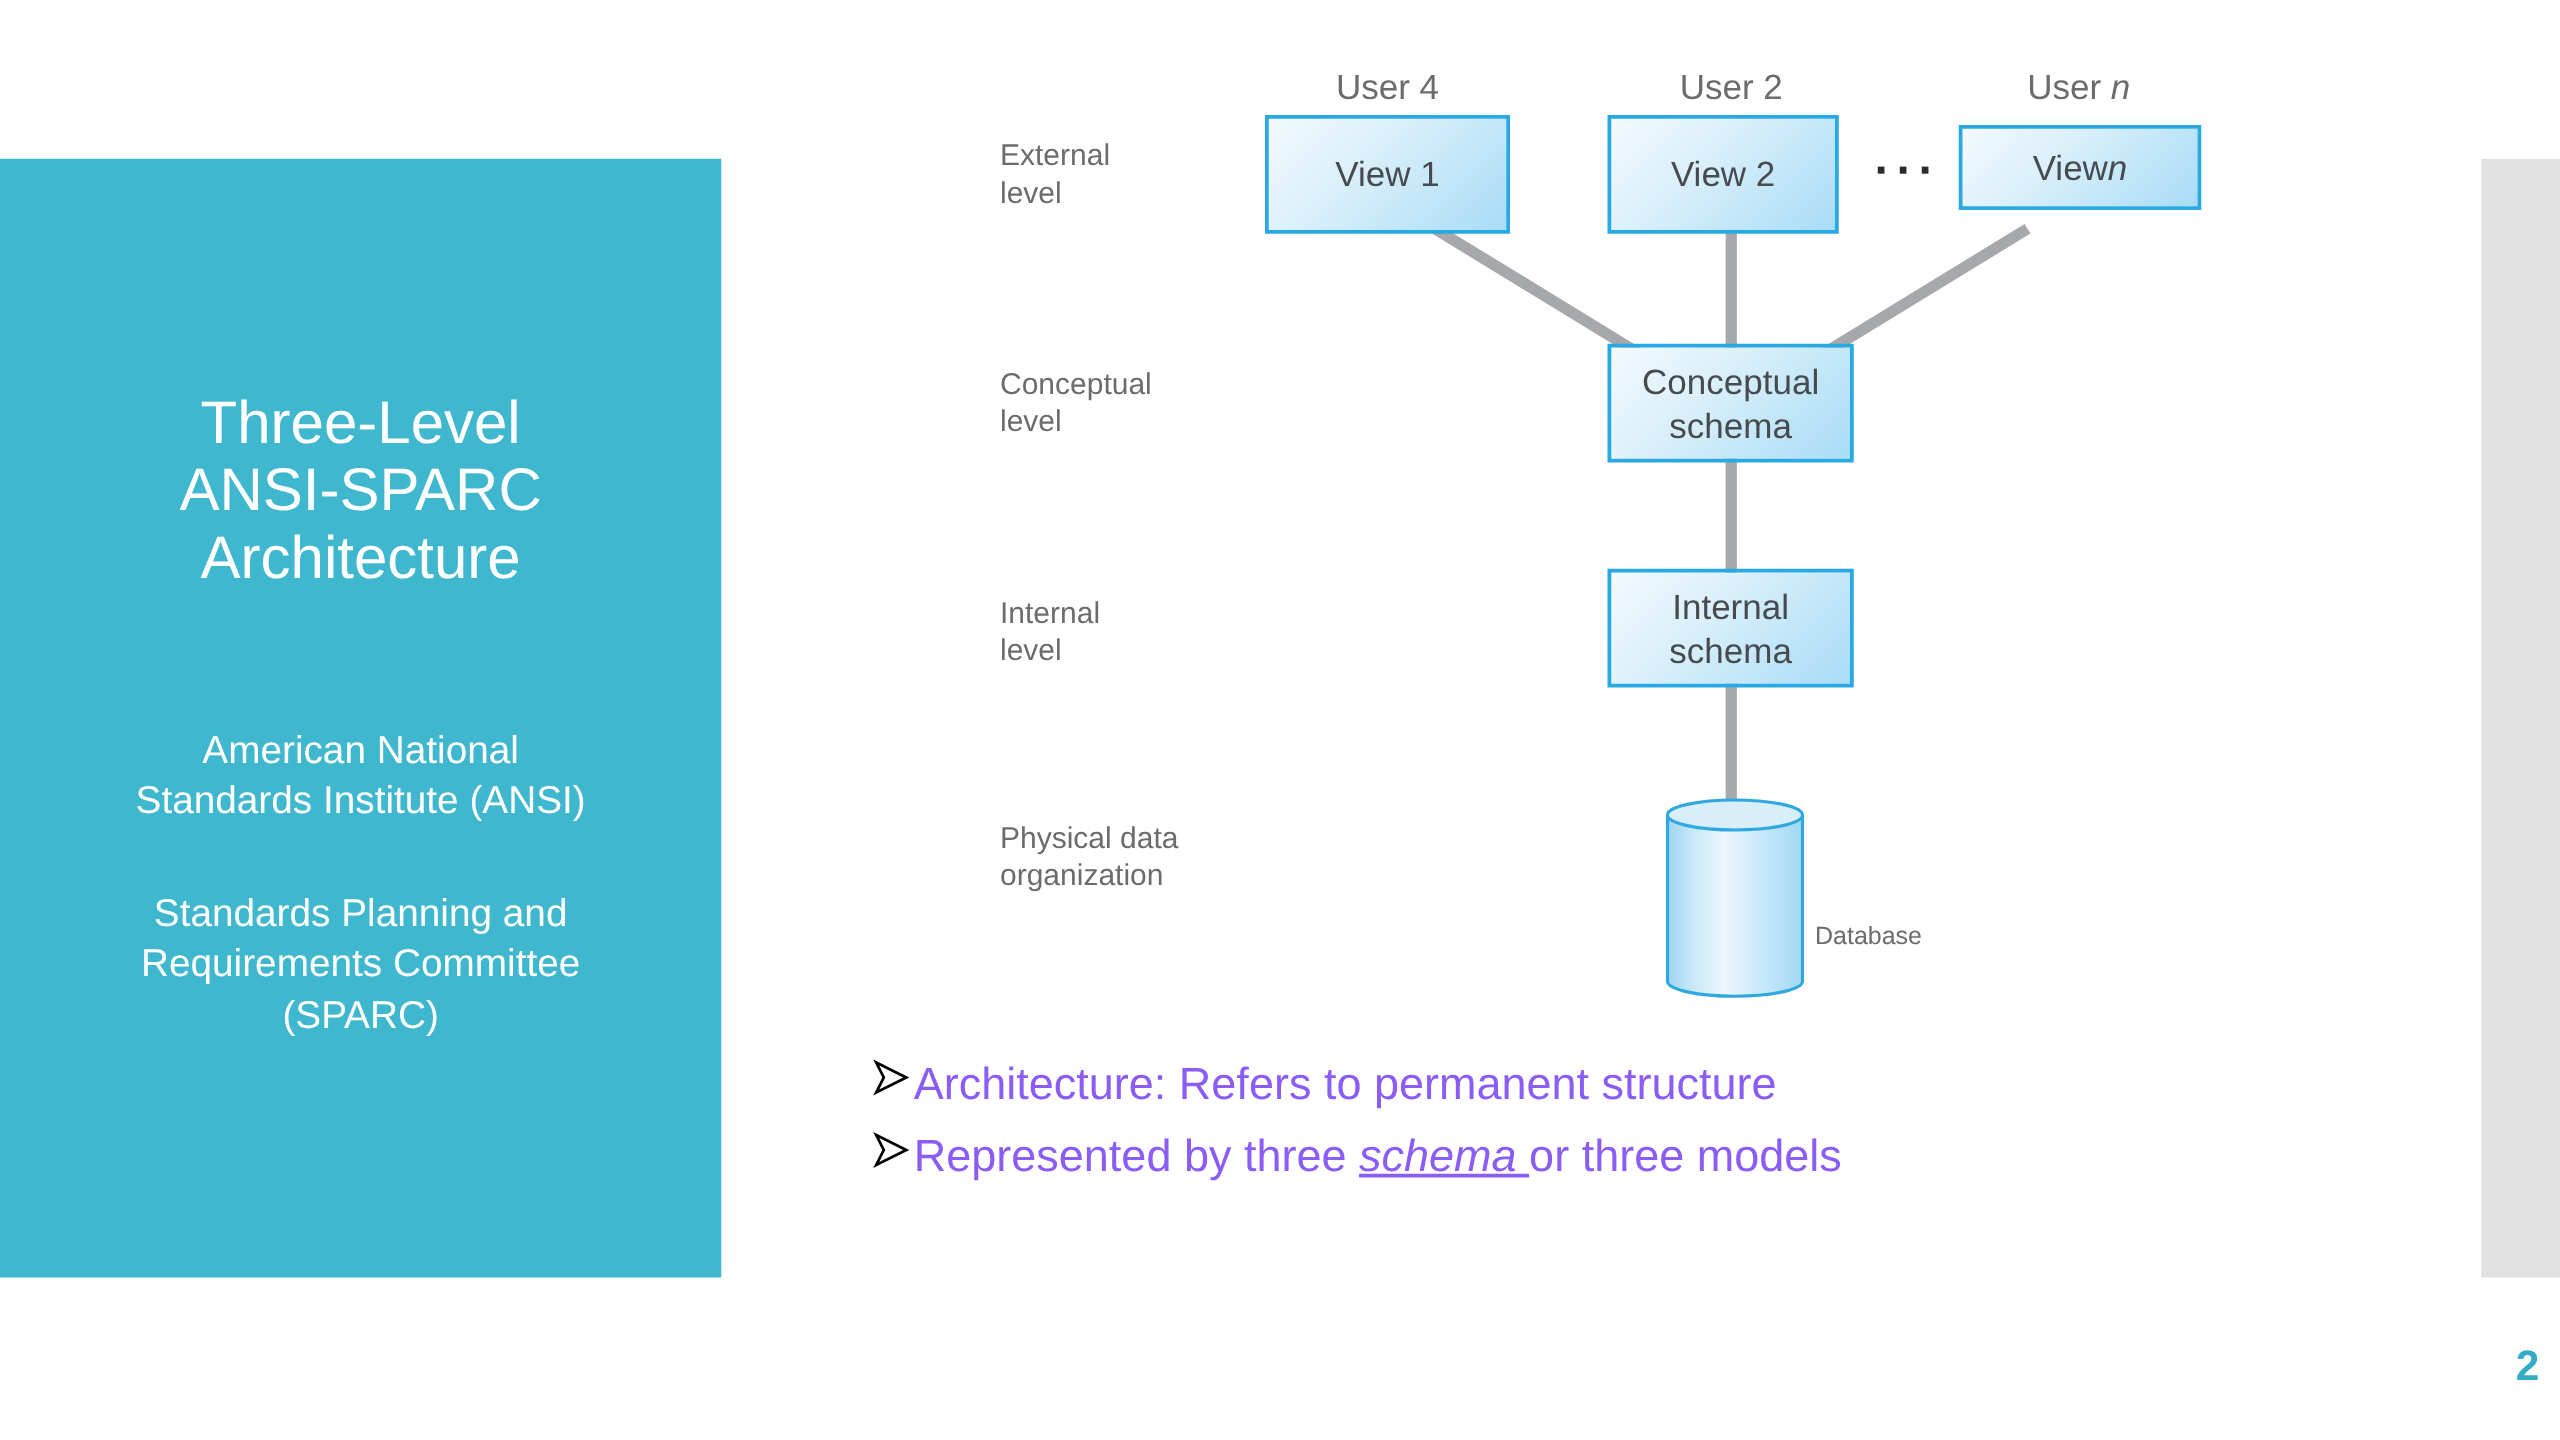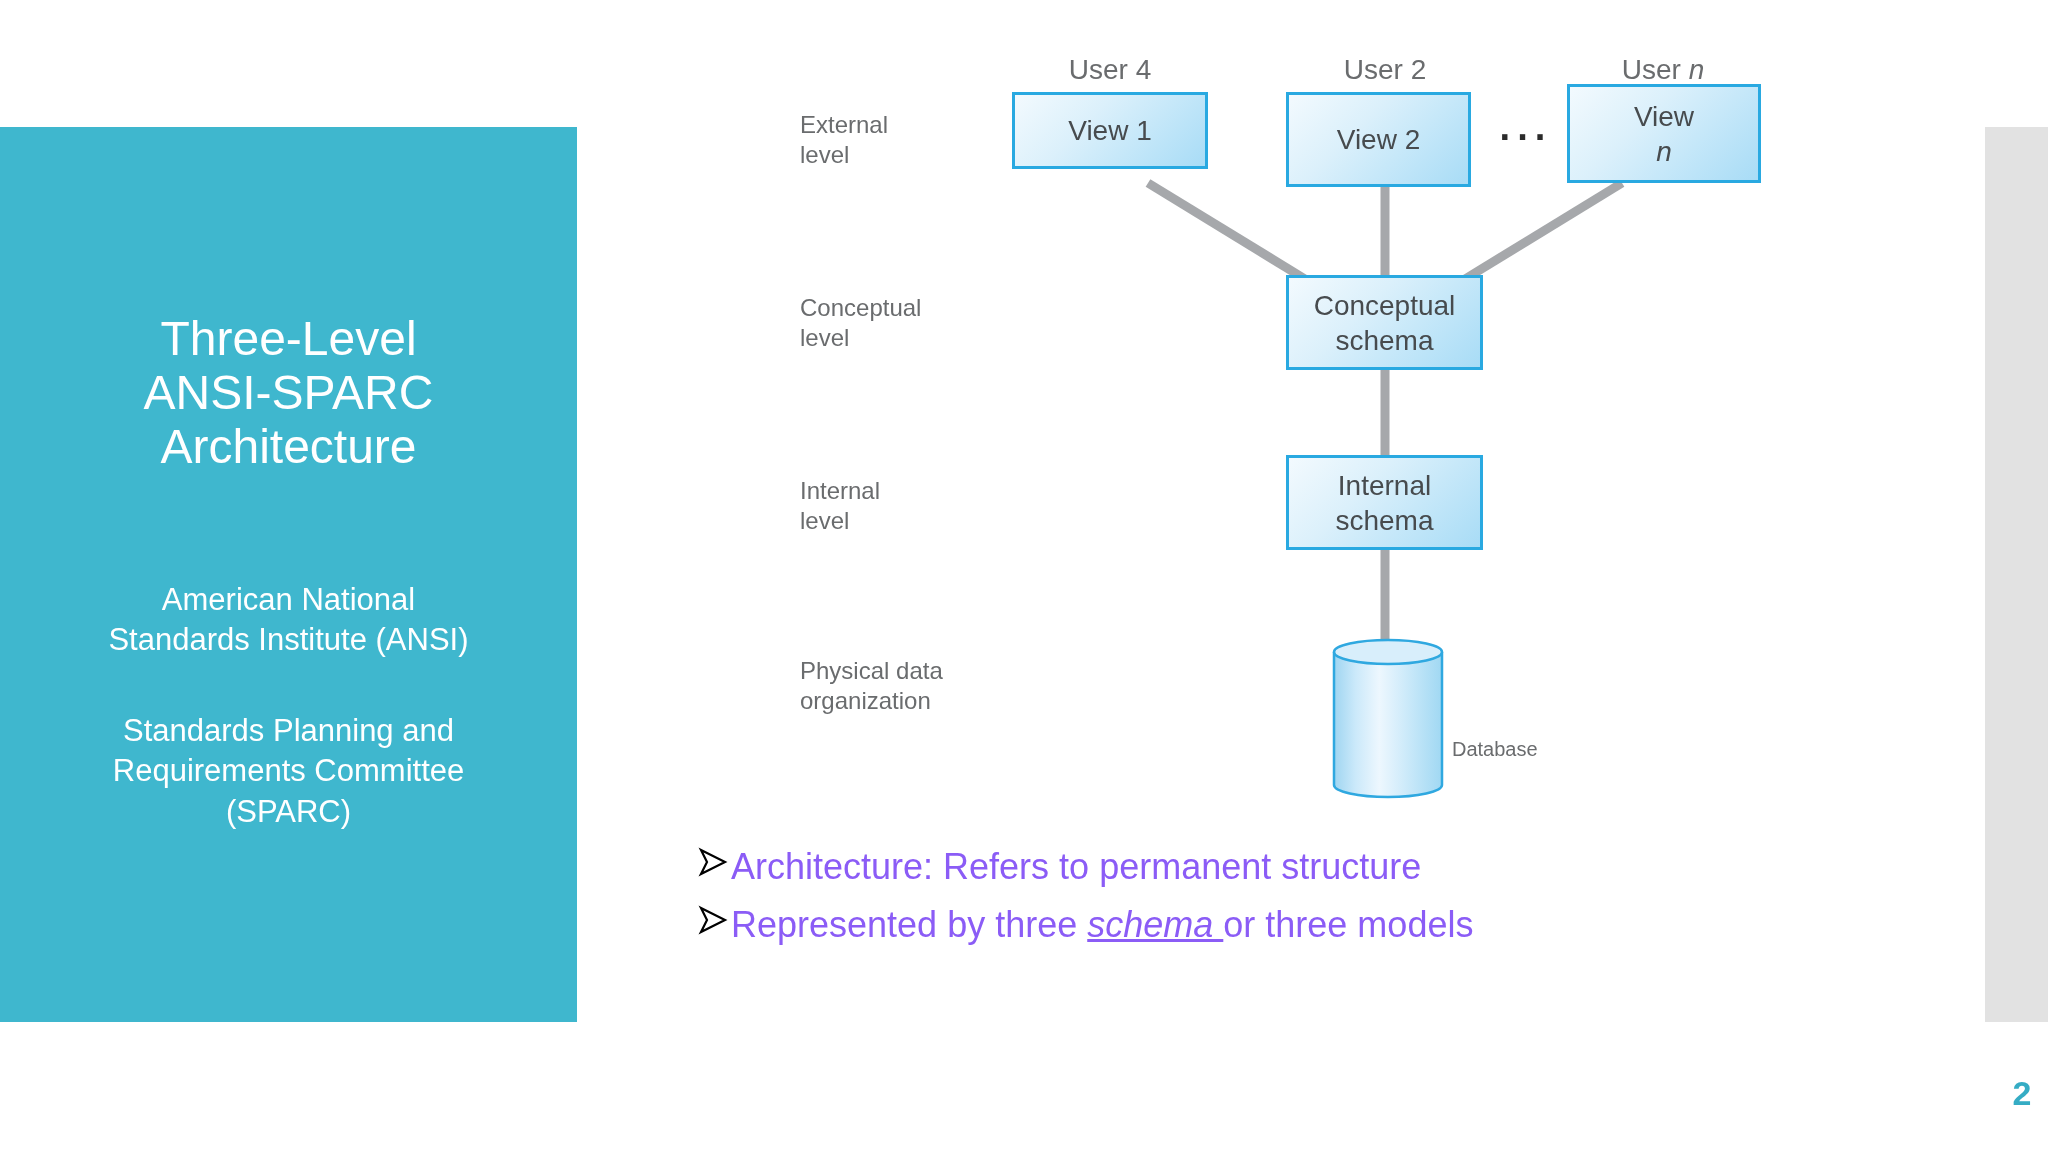--- a/index.html
+++ b/index.html
@@ -52,23 +52,23 @@
   #user2-label{left:1275px;top:54px;}
   #usern-label{left:1553px;top:54px;}
   .vbox{
     position:absolute;z-index:2;box-sizing:border-box;
     border:3px solid #29A9E1;
     background:linear-gradient(135deg,#f3fafe 0%,#dbf0fb 38%,#a8dcf6 100%);
     display:flex;align-items:center;justify-content:center;
     text-align:center;color:#474B4E;font-size:28px;line-height:1.25;
     white-space:pre-line;
   }
-  #view1-box{left:1012px;top:92px;width:196px;height:77px;}
+  #view1-box{left:1012px;top:92px;width:196px;height:95px;}
   #view2-box{left:1286px;top:92px;width:185px;height:95px;}
-  #viewn-box{left:1567px;top:84px;width:194px;height:99px;flex-direction:column;}
+  #viewn-box{left:1567px;top:100px;width:194px;height:68px;}
   #conceptual-box{left:1286px;top:275px;width:197px;height:95px;}
   #internal-box{left:1286px;top:455px;width:197px;height:95px;}
   #ellipsis-dots{
     position:absolute;left:1495px;top:116px;width:62px;z-index:2;
     text-align:center;color:#2b2b2b;font-size:38px;font-weight:bold;letter-spacing:5px;
   }
   #database-label{
     position:absolute;left:1452px;top:738px;z-index:2;
     color:#6A6C6E;font-size:20px;
   }

